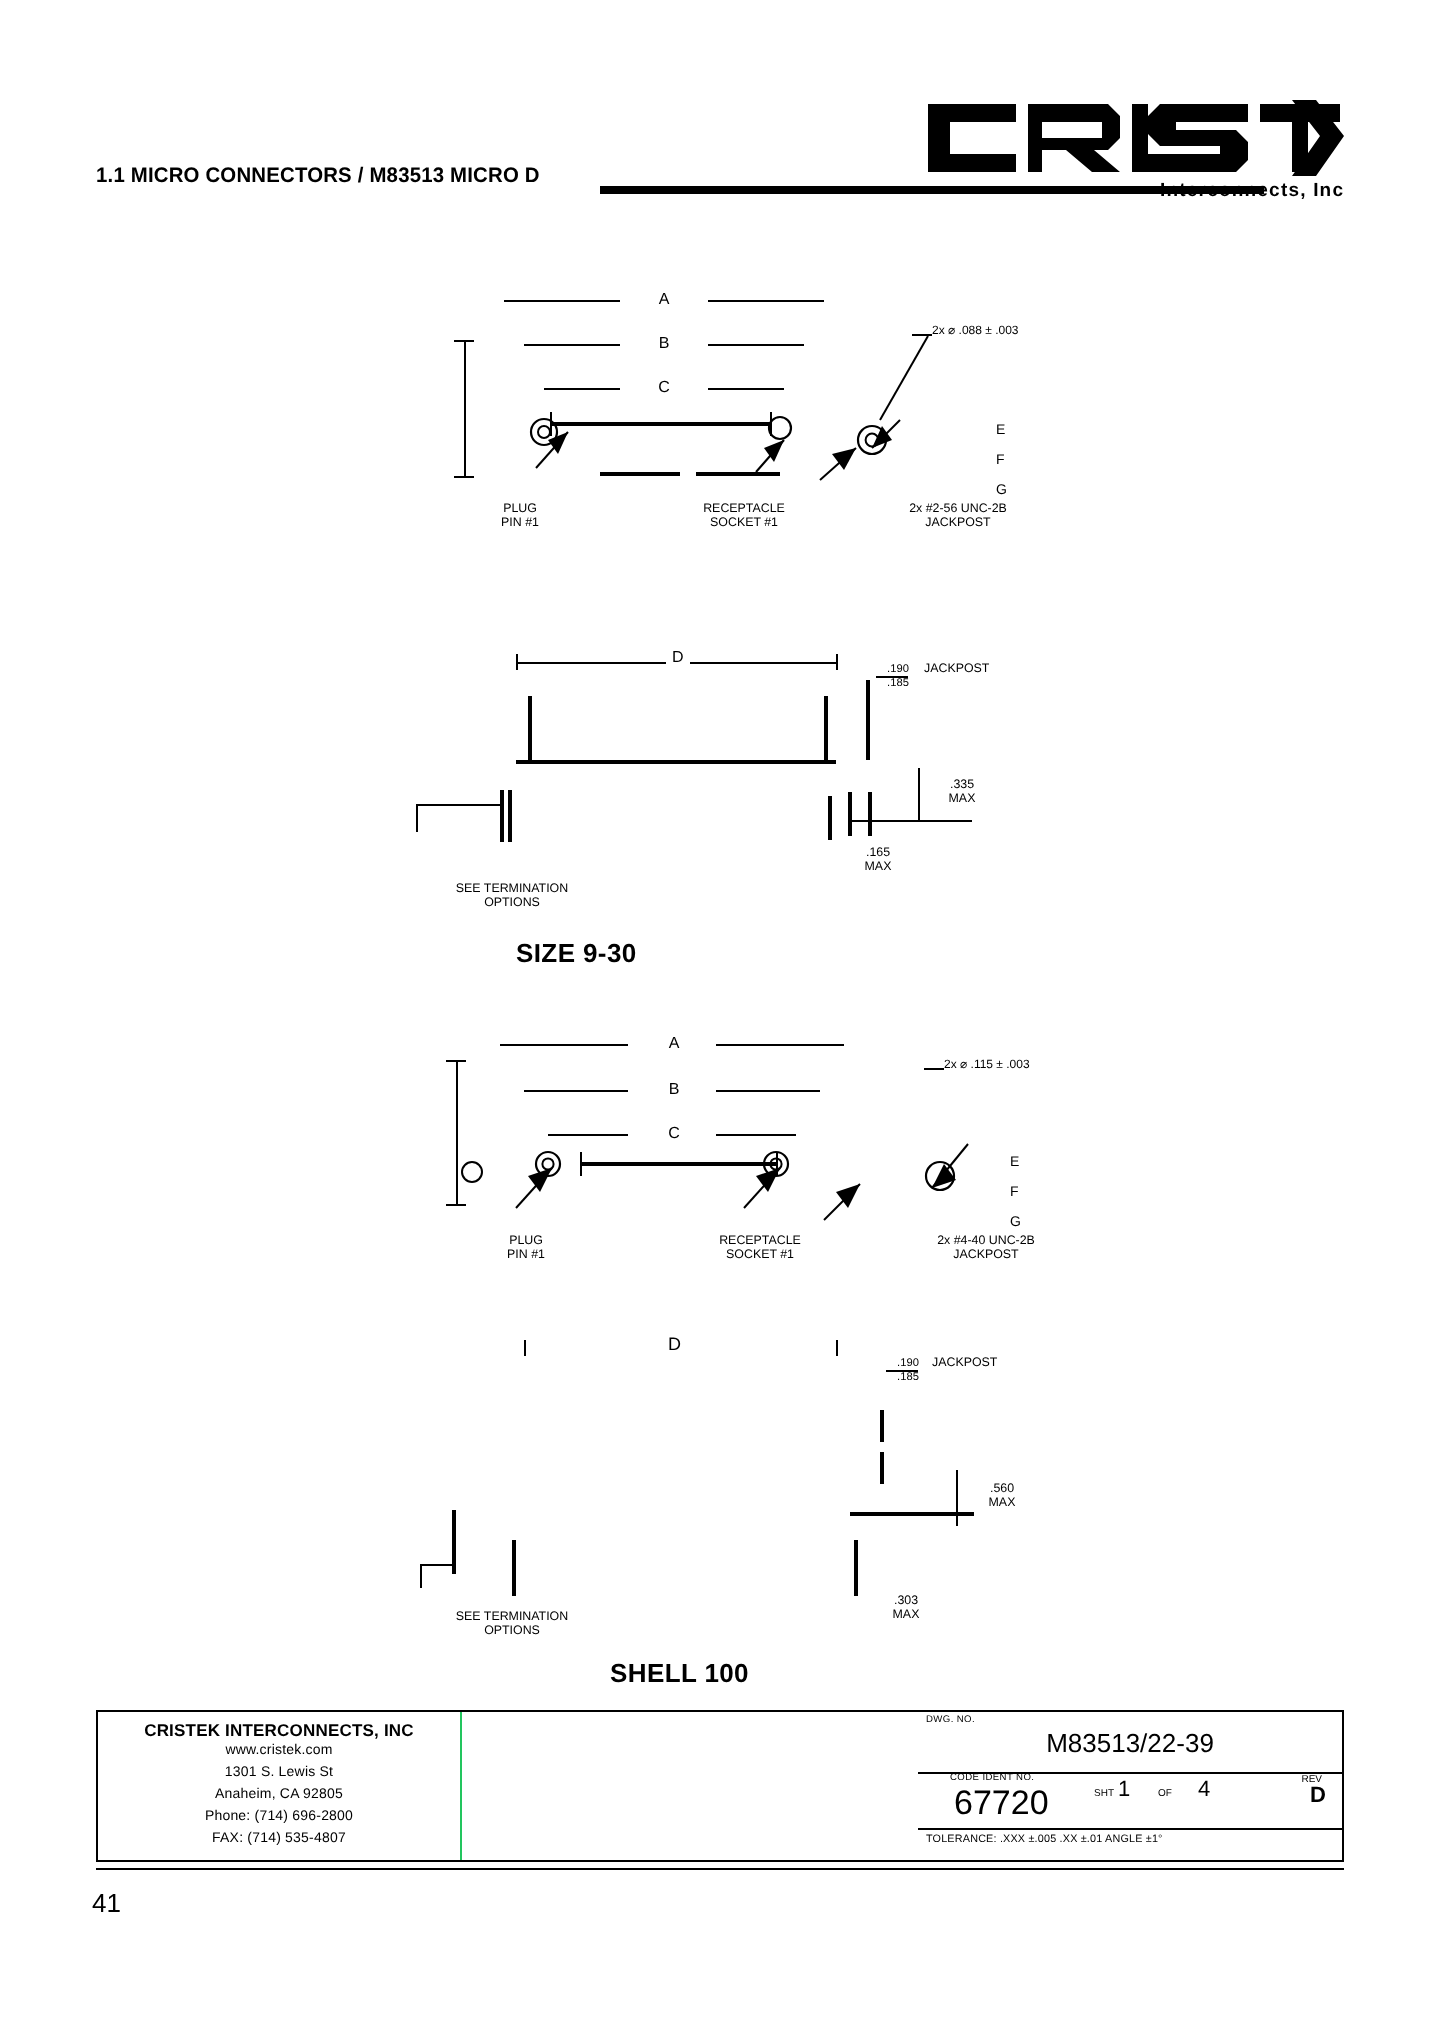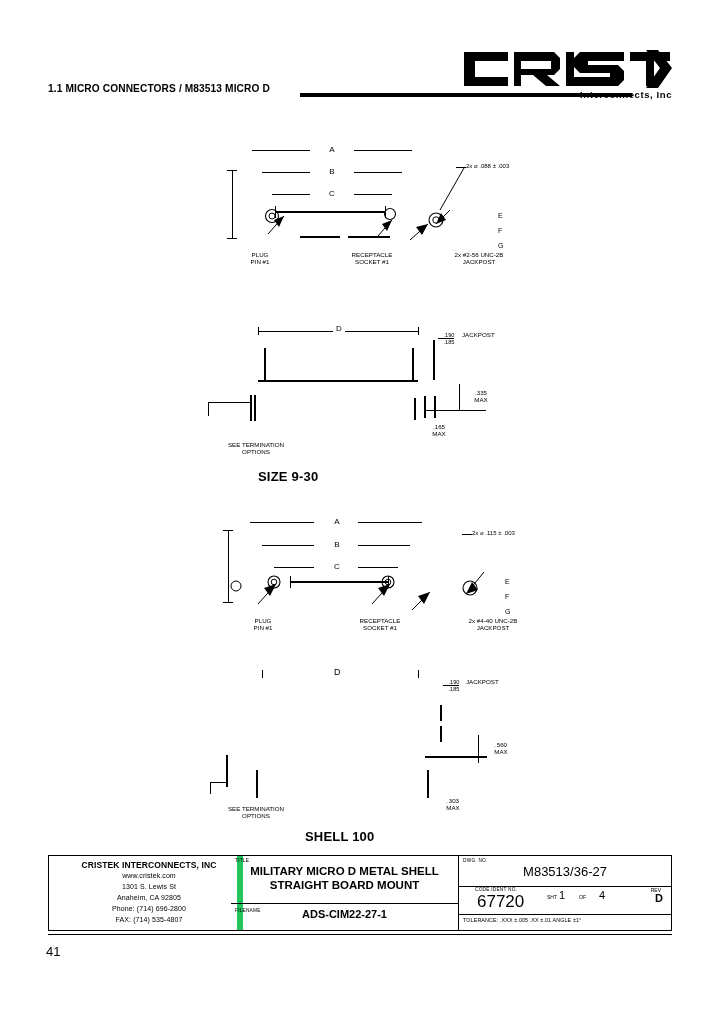--- a/index.html
+++ b/index.html
@@ -33,21 +33,21 @@
   .size-label{
     position:absolute;font-size:13px;font-weight:600;color:#000;
     letter-spacing:.2px;
   }
   
   .tb{
     position:absolute;left:48px;top:855px;width:624px;height:76px;
     border:1px solid #000;box-sizing:border-box;
   }
   .tb-col{position:absolute;top:0;bottom:0;box-sizing:border-box;}
-  .tb-c1{left:12px;width:182px;border-right:6px solid #22c55e;}
+  .tb-c1{left:0;width:182px;border-right:1px solid #22c55e;}
   .tb-c2{left:182px;width:228px;border-right:1px solid #000;}
   .tb-c3{left:410px;right:0;}
   .tb-c2 .divider{position:absolute;left:0;right:0;top:47px;height:1px;background:#000;}
   .tb-c3 .divider{position:absolute;left:0;right:0;top:30px;height:1px;background:#000;}
   .tb-c3 .divider2{position:absolute;left:0;right:0;top:58px;height:1px;background:#000;}
   .co-name{
     position:absolute;left:0;right:0;top:4px;text-align:center;
     font-size:8.5px;font-weight:600;letter-spacing:.1px;color:#000;
   }
   .co-line{
@@ -313,32 +313,24 @@
 
     <div class="tb-col tb-c1">
       <div class="co-name">CRISTEK INTERCONNECTS, INC</div>
       <div class="co-line" style="top:16px;">www.cristek.com</div>
       <div class="co-line" style="top:27px;">1301 S. Lewis St</div>
       <div class="co-line" style="top:38px;">Anaheim, CA 92805</div>
       <div class="co-line" style="top:49px;">Phone: (714) 696-2800</div>
       <div class="co-line" style="top:60px;">FAX: (714) 535-4807</div>
     </div>
 
-    <div class="tb-col tb-c2">
-      <div class="mini" style="left:4px;top:2px;">TITLE</div>
-      <div class="tb-title">MILITARY MICRO D METAL SHELL
-STRAIGHT BOARD MOUNT</div>
-      <div class="divider"></div>
-      <div class="mini" style="left:4px;top:52px;">FILENAME</div>
-      <div class="tb-dwgname">ADS-CIM22-27-1</div>
-    </div>
 
     <div class="tb-col tb-c3">
       <div class="mini" style="left:4px;top:2px;">DWG. NO.</div>
-      <div class="tb-dwgno">M83513/36-27</div>
+      <div class="tb-dwgno">M83513/22-39</div>
       <div class="divider"></div>
       <div class="mini" style="left:16px;top:31px;">CODE IDENT NO.</div>
       <div class="tb-code">67720</div>
       <div class="tb-sht">SHT</div>
       <div class="tb-shtv">1</div>
       <div class="tb-of">OF</div>
       <div class="tb-ofv">4</div>
       <div class="tb-rev">REV</div>
       <div class="tb-revv">D</div>
       <div class="divider2"></div>

